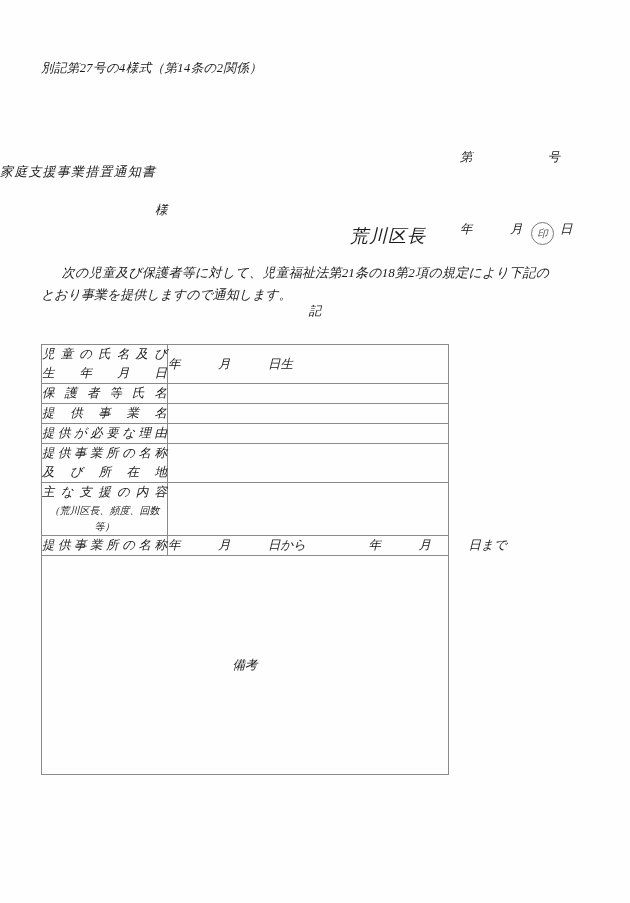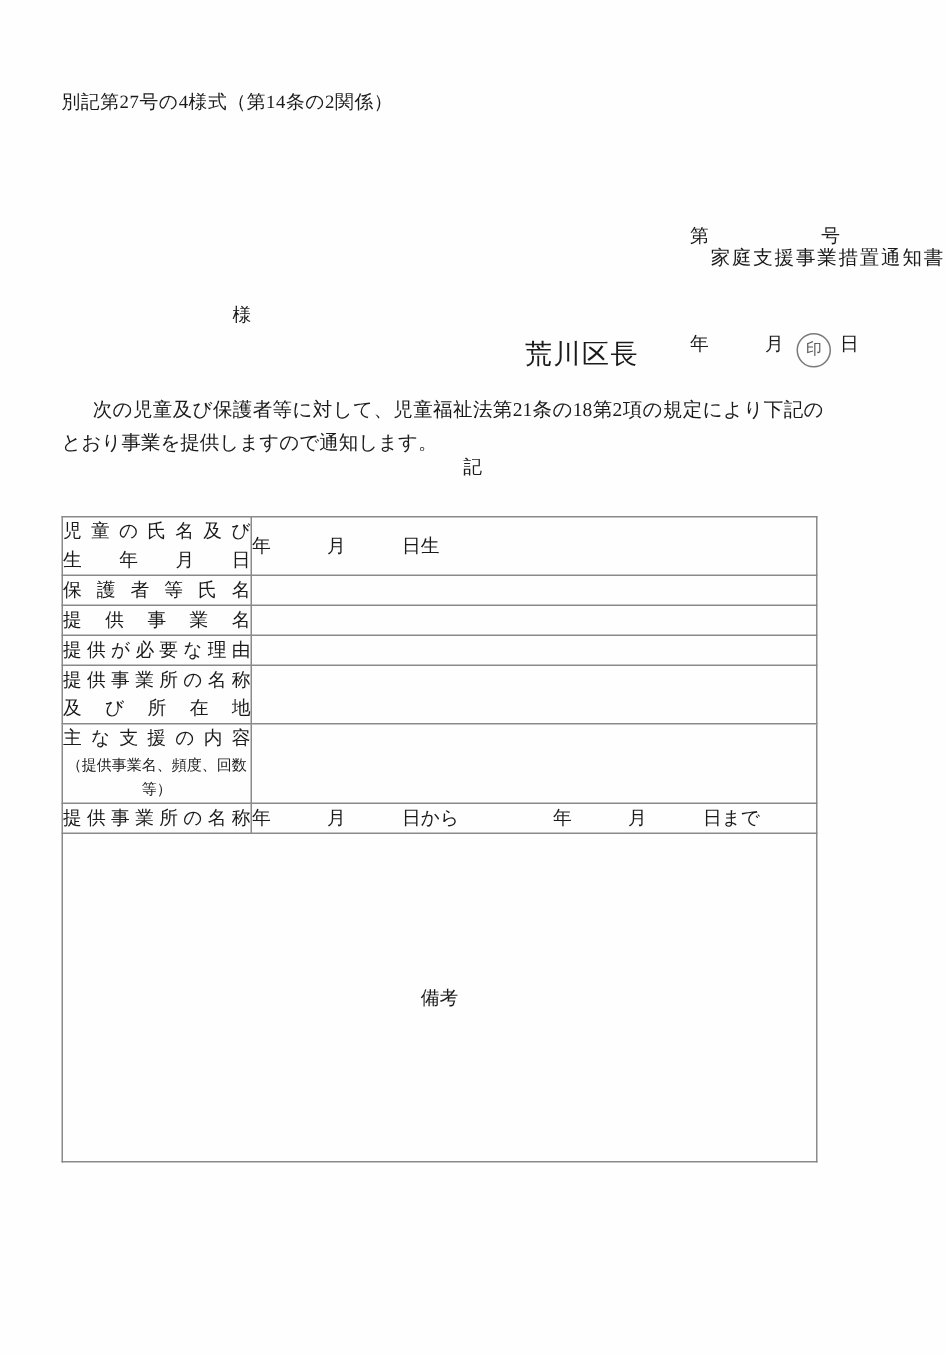--- a/index.html
+++ b/index.html
@@ -13,20 +13,21 @@
     position: relative;
     font-family: "Liberation Serif", "DejaVu Serif", serif;
     color: #1a1a1a;
     overflow: hidden;
   }
 
   .page {
     position: absolute;
     inset: 0;
     background: #fefefe;
+    font-style: italic;
   }
 
   
   .form-code {
     position: absolute;
     left: 41px;
     top: 60px;
     font-size: 12.5px;
     letter-spacing: 0.4px;
     white-space: nowrap;
@@ -39,21 +40,21 @@
     font-size: 12.5px;
     line-height: 24px;
     white-space: pre;
   }
 
   .doc-title {
     position: absolute;
     left: 0;
     right: 0;
     top: 163px;
-    text-align: right;
+    text-align: left;
     font-size: 13px;
     letter-spacing: 1.2px;
   }
 
   .recipient {
     position: absolute;
     left: 155px;
     top: 202px;
     font-size: 12.5px;
   }
@@ -99,21 +100,21 @@
     top: 303px;
     text-align: center;
     font-size: 12.5px;
   }
 
   
   .form-table {
     position: absolute;
     left: 41px;
     top: 344px;
-    width: 504px;
+    width: 408px;
     border-collapse: collapse;
     table-layout: fixed;
     padding-left: 30px;
   }
   .form-table td {
     border: 1px solid #8a8a8a;
     font-size: 12.5px;
     vertical-align: middle;
     padding: 0;
   }
@@ -220,21 +221,21 @@
           <span class="spread">及　び　所　在　地</span>
         </td>
         <td class="value-cell">
           <span class="value-inline"></span>
         </td>
       </tr>
 
       <tr>
         <td class="label-cell">
           <span class="spread">主な支援の内容</span>
-          <span class="sub-label">（提供事業名、頻度、回数等）</span>
+          <span class="sub-label">（荒川区長、頻度、回数等）</span>
         </td>
         <td class="value-cell">
           <span class="value-inline"></span>
         </td>
       </tr>
 
       <tr>
         <td class="label-cell">
           <span class="spread">提供事業所の名称</span>
         </td>

